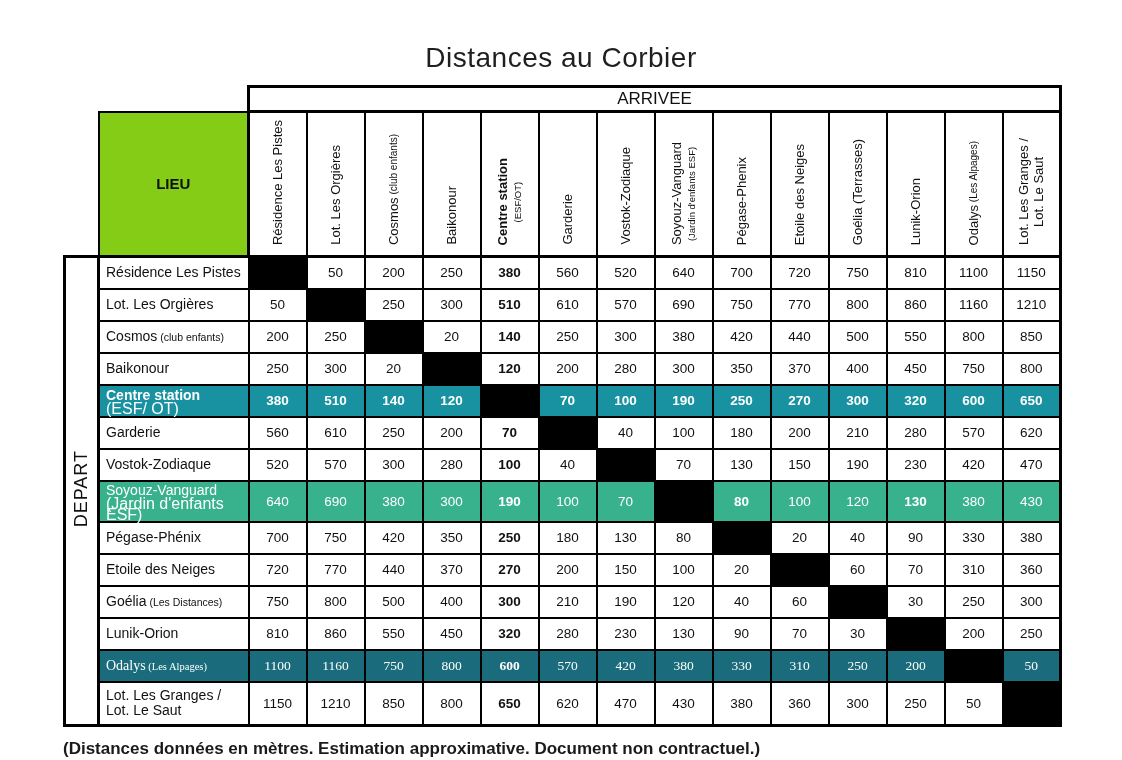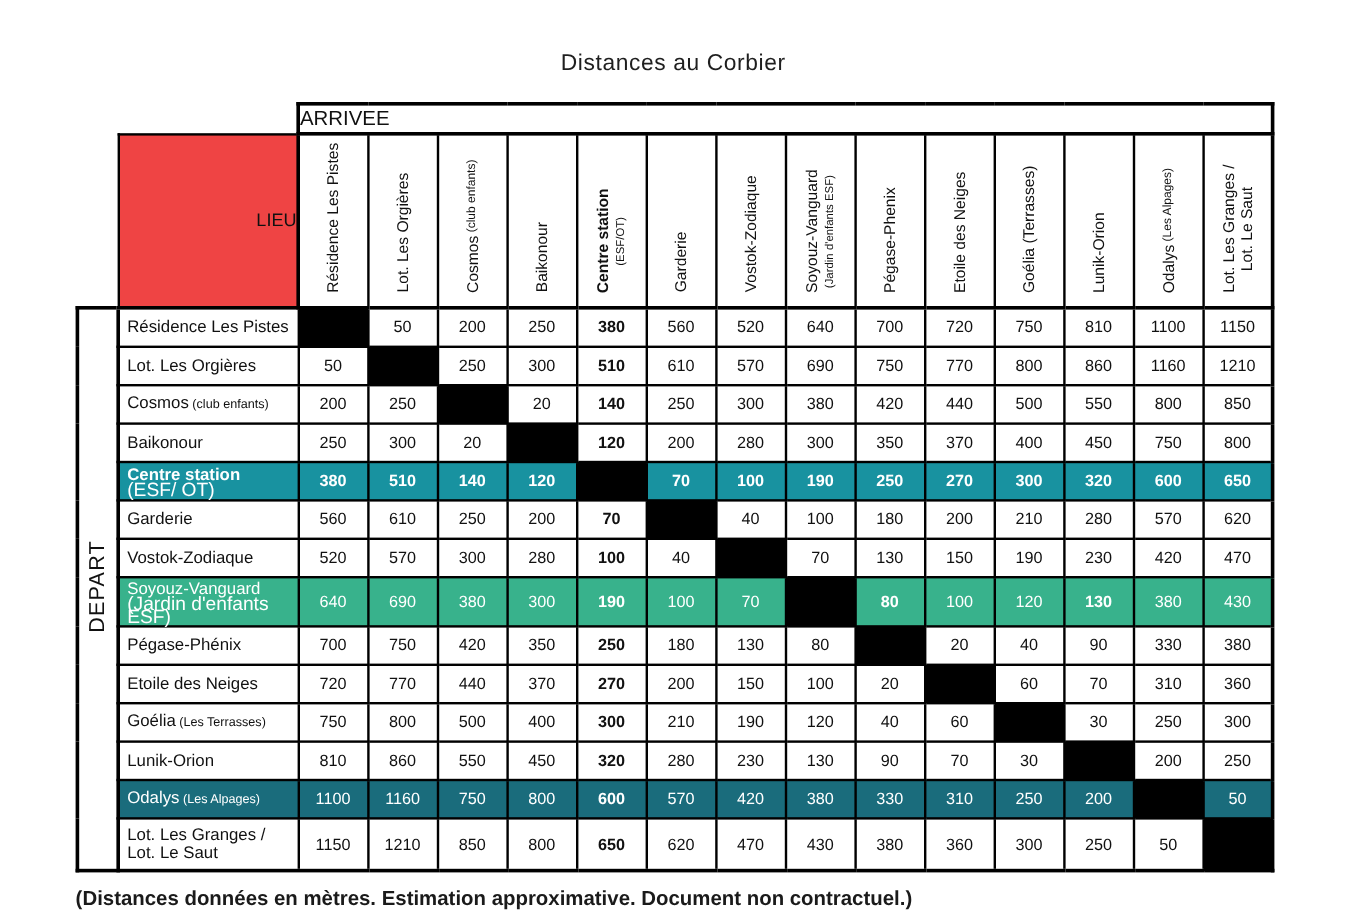--- a/index.html
+++ b/index.html
@@ -2,39 +2,39 @@
 <html style="--teal: #1892A0; --green: #38B28C; --darkteal: #1A6C7C;"><head>
 <meta charset="utf-8">
 <style>
   html,body{margin:0;padding:0;}
   body{
     width:1122px;height:760px;background:#ffffff;position:relative;
     font-family:"Liberation Sans", sans-serif;color:#111;overflow:hidden;
   }
   .title{
     position:absolute;top:42px;left:0;width:1122px;text-align:center;
-    font-size:19px;color:#1f1f1f;letter-spacing:0.5px;
+    font-size:28px;color:#1f1f1f;letter-spacing:0.5px;
   }
   table{
     position:absolute;left:63px;top:85px;border-collapse:collapse;table-layout:fixed;
   }
   td{padding:0;}
   .blank{border:none;background:#fff;}
   .arrivee{
-    border:3px solid #000;font-size:17px;height:22px;color:#111;
+    border:3px solid #000;text-align:center;font-size:17px;height:22px;color:#111;
   }
   .colhead{
     border:2px solid #000;border-top-width:3px;border-bottom-width:3px;
     vertical-align:bottom;text-align:center;height:136px;padding-bottom:6px;background:#fff;
   }
   .colhead.first{border-left-width:3px;}
   .colhead.last{border-right-width:3px;}
   .lieu{
     border:2px solid #000;border-right-width:3px;border-bottom-width:3px;
-    text-align:right;vertical-align:middle;font-size:15px;font-weight:normal;background:#ef4444;
+    text-align:center;vertical-align:middle;font-size:15px;font-weight:bold;background:#84cc16;
   }
   .depart{
     border:3px solid #000;text-align:center;vertical-align:middle;background:#fff;color:#111;
   }
   .rot{
     display:inline-block;writing-mode:vertical-rl;transform:rotate(180deg);
     line-height:15px;white-space:nowrap;
   }
   .h-main{font-size:13px;}
   .h-main.b{font-weight:bold;}
@@ -53,21 +53,21 @@
     border:2px solid #000;text-align:center;vertical-align:middle;font-size:13.5px;
   }
   .b{font-weight:bold;}
   tbody tr{height:32px;}
   tbody tr:last-child{height:44px;}
   tbody tr:first-child td{border-top-width:3px;}
   tbody tr:last-child td{border-bottom-width:3px;}
   td.val:last-child{border-right-width:3px;}
   tr.teal td{background:var(--teal);color:#fff;}
   tr.green td{background:var(--green);color:#fff;}
-  tr.darkteal td{background:var(--darkteal);color:#fff;}
+  tr.darkteal td{background:var(--darkteal);color:#fff;font-family:Liberation Serif, serif;}
   td.diag{background:#000 !important;}
   .footer{
     position:absolute;left:63px;top:739px;font-size:17px;font-weight:bold;color:#1a1a1a;
   }
 </style>
 </head>
 <body>
 
 <div class="title">Distances au Corbier</div>
 
@@ -280,21 +280,21 @@
         <td class="val">150</td>
         <td class="val">100</td>
         <td class="val">20</td>
         <td class="val diag"></td>
         <td class="val">60</td>
         <td class="val">70</td>
         <td class="val">310</td>
         <td class="val">360</td>
       </tr>
       <tr>
-        <td class="labelcell"><span class="">Goélia</span><span class="l-subinline"> (Les Terrasses)</span></td>
+        <td class="labelcell"><span class="">Goélia</span><span class="l-subinline"> (Les Distances)</span></td>
         <td class="val">750</td>
         <td class="val">800</td>
         <td class="val">500</td>
         <td class="val">400</td>
         <td class="val b">300</td>
         <td class="val">210</td>
         <td class="val">190</td>
         <td class="val">120</td>
         <td class="val">40</td>
         <td class="val">60</td>

